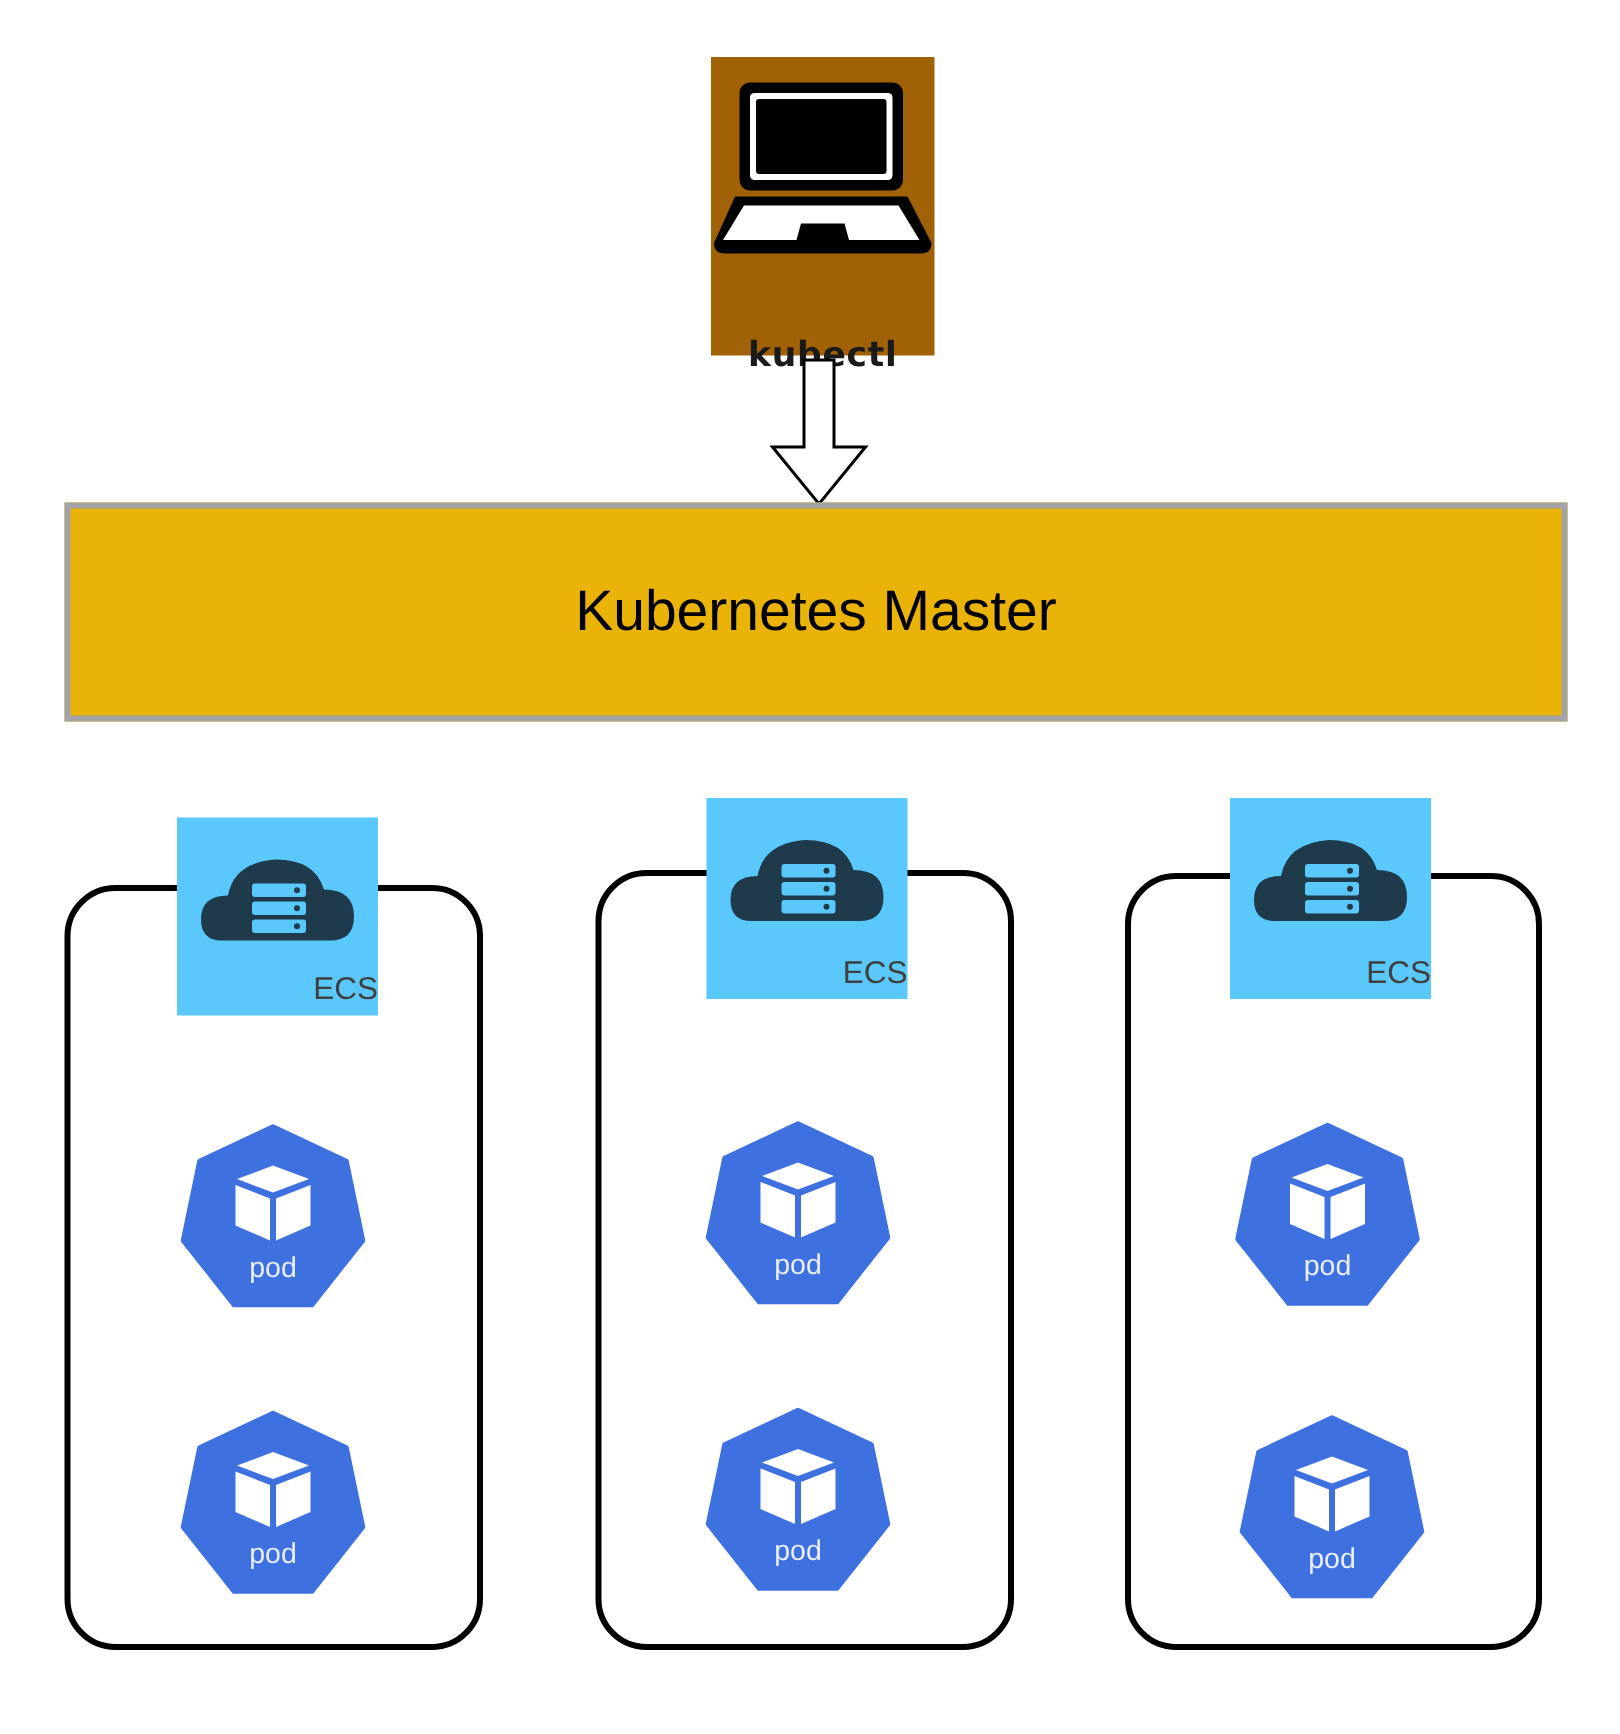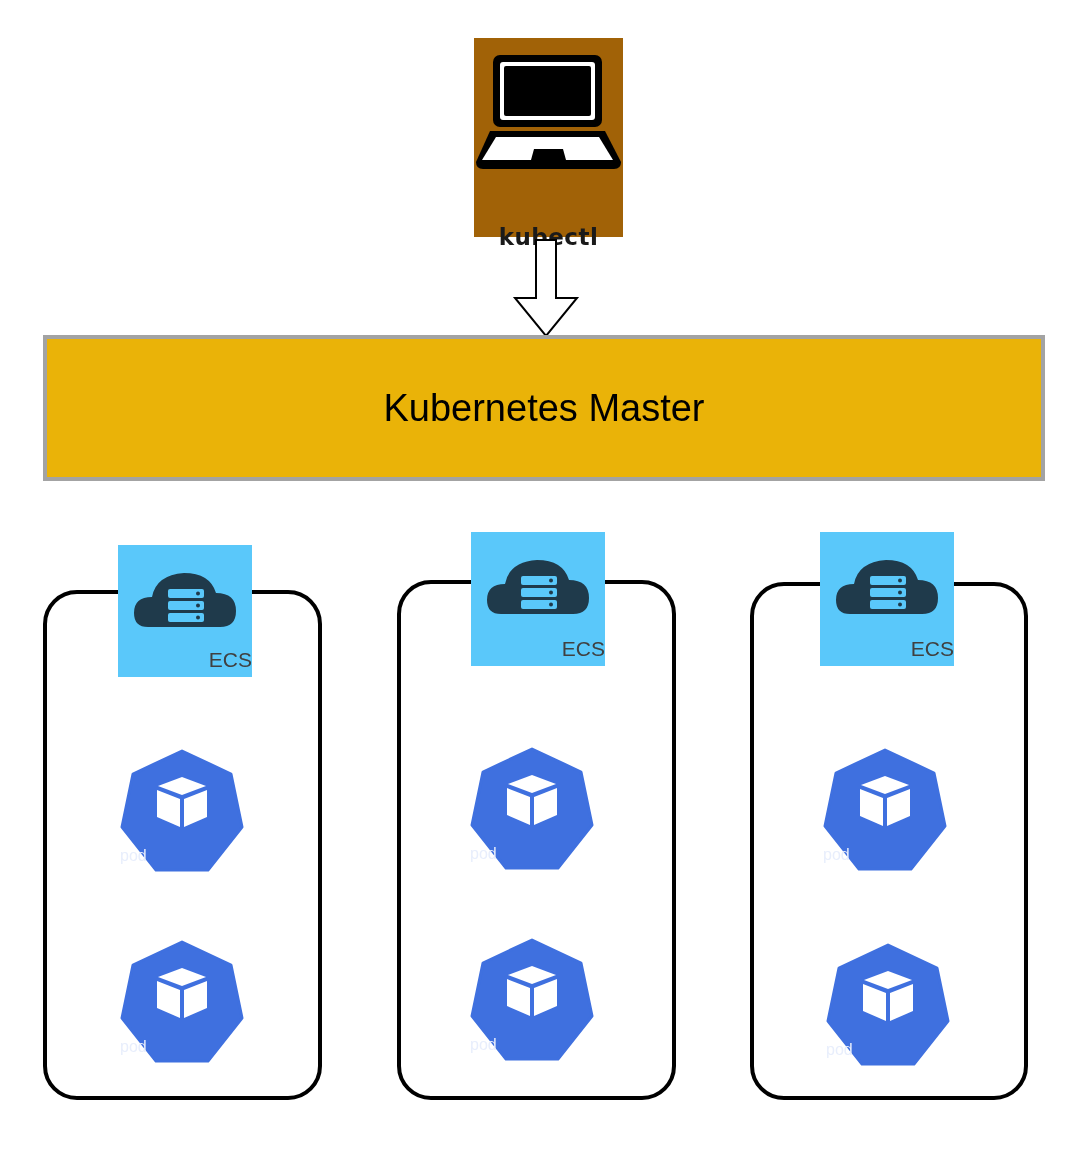--- a/index.html
+++ b/index.html
@@ -24,22 +24,22 @@
   #master-title { font-size: 38px; color: #000; }
 
   
   .node { border: 4px solid #000; border-radius: 34px; background: #fff; }
   .ecs { background: #5ac8fa; }
   .ecs svg { position: absolute; left: 0; top: 0; }
   .ecs-label { position: absolute; left: 0; right: 0; bottom: 5px; text-align: right;
     font-size: 21px; color: #404040; margin-left: 39px; }
   .pod { width: 124px; height: 124px; }
   .pod svg { position: absolute; left: 0; top: 0; }
-  .pod-label { position: absolute; left: 0; right: 0; top: 86px; text-align: left;
-    font-size: 16px; color: #e8eefc; margin-top: 12px; }
+  .pod-label { position: absolute; left: 0; right: 0; top: 86px; text-align: center;
+    font-size: 19px; color: #e8eefc; }
 </style>
 </head>
 <body>
 
 <div id="kubectl" class="abs">
   <svg width="149" height="190" viewBox="0 0 149 190">
 
     <rect x="19" y="17" width="109" height="72" rx="7" fill="#000"></rect>
     <rect x="26" y="24" width="95" height="58" rx="3" fill="#fff"></rect>
     <rect x="30" y="28" width="87" height="50" rx="2" fill="#000"></rect>

